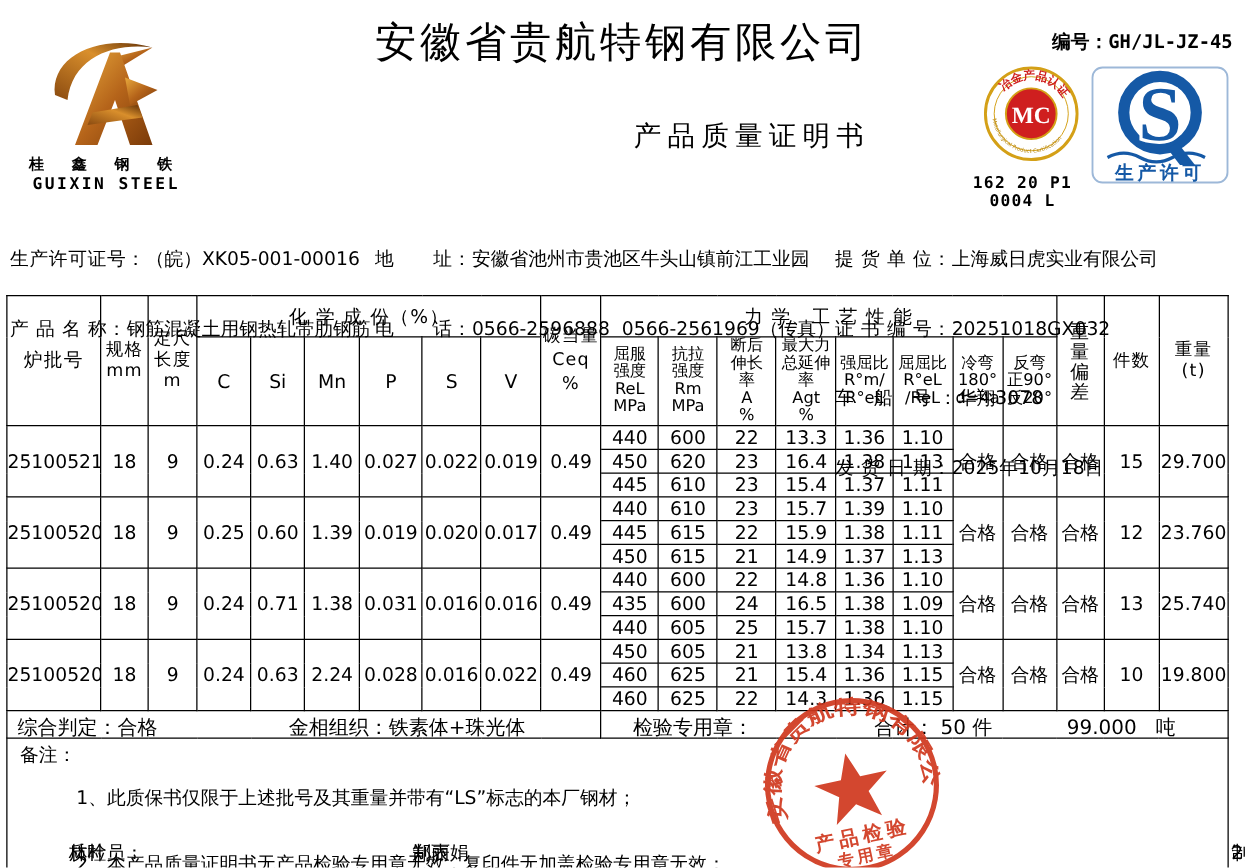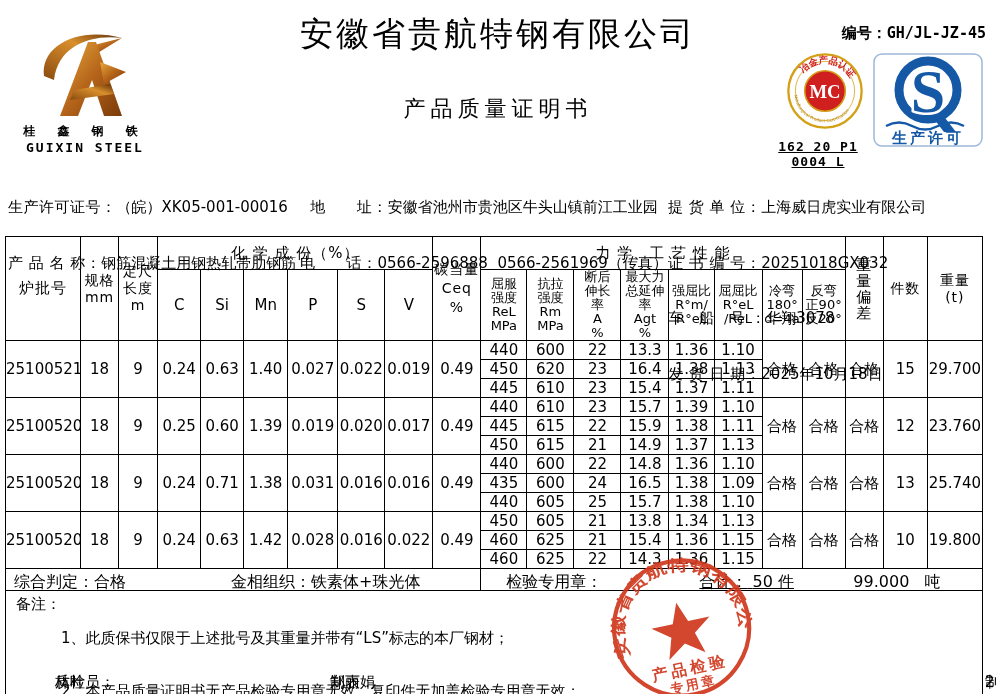--- a/index.html
+++ b/index.html
@@ -3,40 +3,40 @@
 <meta charset="utf-8">
 <style>
   * { margin:0; padding:0; box-sizing:border-box; }
   body { width:996px; height:694px; position:relative; background:#fff; overflow:hidden;
          font-family:"DejaVu Sans","Liberation Sans",sans-serif; color:#000; }
   .abs { position:absolute; }
 
   
   .company-title { left:140px; right:140px; top:12px; text-align:center; font-size:33px;
     font-family:"Liberation Serif","DejaVu Serif",serif; letter-spacing:3px; }
-  .doc-title { left:300px; right:300px; top:94px; text-align:center; font-size:22px;
+  .doc-title { left:300px; right:300px; top:94px; text-align:right; font-size:22px;
     font-family:Liberation Sans, sans-serif; letter-spacing:5px; }
   .code-line { right:10px; top:24px; font-size:15px; font-weight:bold;
     font-family:"DejaVu Sans Mono",monospace; }
 
   .logo-block { left:10px; top:24px; width:150px; text-align:center; }
   .logo-cn { font-size:12px; font-weight:bold; letter-spacing:9px; margin-top:1px; }
   .logo-en { font-size:13px; font-weight:bold; letter-spacing:2px;
     font-family:"DejaVu Sans Mono",monospace;text-align:center; }
 
   .mc-stamp { left:786px; top:50px; }
   .mc-code { left:760px; top:139px; width:116px; font-size:13px; font-weight:bold; text-align:center;
-    font-family:"DejaVu Sans Mono",monospace; letter-spacing:1px;text-decoration:underline; }
+    font-family:"DejaVu Sans Mono",monospace; letter-spacing:1px; }
   .qs-stamp { left:872px; top:52px; }
 
   
   .info { top:161px; font-size:15px; line-height:18.5px; }
   .info-col { position:absolute; white-space:pre; }
   .info-col.c1 { left:8px; }
-  .info-col.c2 { left:300px;text-align:center; }
+  .info-col.c2 { left:300px; }
   .info-col.c3 { left:640px;margin-left:28px; }
   .info-line .lbl { letter-spacing:0.5px; }
 
   
   table { border-collapse:collapse; table-layout:fixed; width:978px; }
   td, th { border:1px solid #000; padding:0; text-align:center; vertical-align:middle;
     font-weight:normal; overflow:hidden; }
   .h1 th { height:33px; font-size:15px; letter-spacing:1px; }
   .h2 th { height:71px; font-size:13px; line-height:14px; white-space:pre-line; }
   .h2 th.elem { font-size:15px; }
@@ -339,21 +339,21 @@
     <td>1.38</td>
     <td>1.10</td>
   </tr>
 
   <tr class="sub">
     <td rowspan="3" class="bigcell">251005206</td>
     <td rowspan="3" class="bigcell">18</td>
     <td rowspan="3" class="bigcell">9</td>
     <td rowspan="3" class="bigcell">0.24</td>
     <td rowspan="3" class="bigcell">0.63</td>
-    <td rowspan="3" class="bigcell">1.42</td>
+    <td rowspan="3" class="bigcell">2.24</td>
     <td rowspan="3" class="bigcell">0.028</td>
     <td rowspan="3" class="bigcell">0.016</td>
     <td rowspan="3" class="bigcell">0.022</td>
     <td rowspan="3" class="bigcell">0.49</td>
     <td>450</td>
     <td>605</td>
     <td>21</td>
     <td>13.8</td>
     <td>1.34</td>
     <td>1.13</td>
@@ -381,21 +381,21 @@
   </tr>
 </tbody>
   <tbody>
     <tr class="summary">
       <td colspan="10">
         <span class="s-item" style="left:8px;"><span>综合判定：</span><span>合格</span></span>
         <span class="s-item" style="left:225px;"><span>金相组织：</span><span>铁素体+珠光体</span></span>
       </td>
       <td colspan="11">
         <span class="s-item" style="left:25px;">检验专用章：</span>
-        <span class="s-item" style="left:218px;text-decoration:underline;"><span>合计：</span><span> </span><span>50 件</span></span>
+        <span class="s-item" style="left:218px;"><span>合计：</span><span> </span><span>50 件</span></span>
         <span class="s-item" style="left:372px;text-align:right;">99.000   吨</span>
       </td>
     </tr>
     <tr class="notes-row">
       <td colspan="21">
         <div class="notes-wrap">
           <span>备注：</span>
           <div class="notes-lines">
             <div>1、此质保书仅限于上述批号及其重量并带有“LS”标志的本厂钢材；</div>
             <div>2、本产品质量证明书无产品检验专用章无效，复印件无加盖检验专用章无效；</div>

